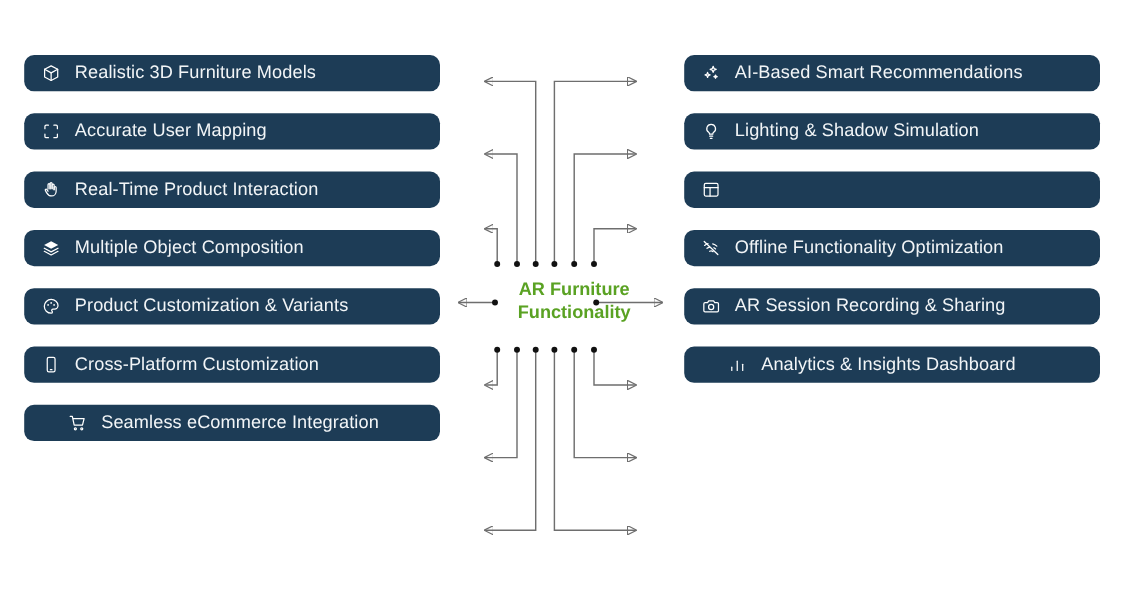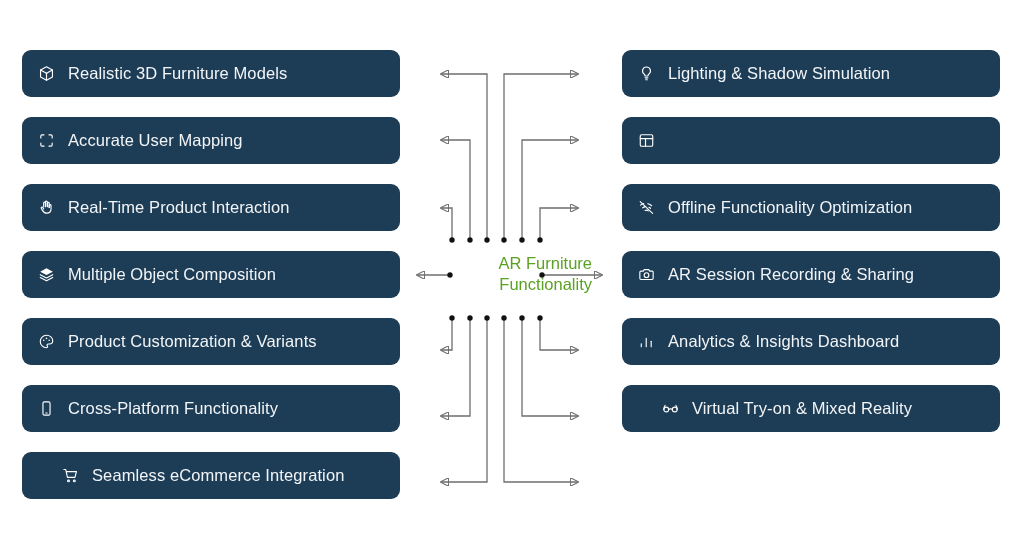--- a/index.html
+++ b/index.html
@@ -27,21 +27,21 @@
   .col {
     position: absolute;
     top: 50px;
     width: 378px;
   }
   .col-left  { left: 22px; }
   .col-right { left: 622px; }
 
   .feature-box {
     box-sizing: border-box;
-    height: 47px;
+    height: 33px;
     margin-bottom: 20px;
     background: #1d3c56;
     border-radius: 9px;
     display: flex;
     align-items: center;
     padding: 0 14px;
   }
   .feature-box:last-child { margin-bottom: 0; padding-left: 38px; }
 
   .feature-icon {
@@ -71,25 +71,25 @@
     letter-spacing: 0.1px;
     white-space: nowrap;
   }
 
   
   #center-label {
     position: absolute;
     left: 452px;
     top: 253px;
     width: 140px;
-    text-align: right;
+    text-align: center;
     color: #5aa223;
     font-size: 16.5px;
     line-height: 21px;
-    font-weight: 400;
+    font-weight: 700;
   }
   #center-label .ln { display: block; white-space: nowrap; }
 
   
   #connectors {
     position: absolute;
     left: 0; top: 0;
     width: 1024px;
     height: 550px;
     pointer-events: none;
@@ -166,37 +166,47 @@
       <span class="feature-label">Product Customization &amp; Variants</span>
     </div>
 
     <div class="feature-box">
       <span class="feature-icon">
         <svg viewBox="0 0 24 24">
             <rect x="7" y="2.6" width="10" height="18.8" rx="2.1"></rect>
             <path d="M11 18.4h2"></path>
           </svg>
       </span>
-      <span class="feature-label">Cross-Platform Functionality</span>
+      <span class="feature-label">Cross-Platform Customization</span>
     </div>
 
     <div class="feature-box">
       <span class="feature-icon">
         <svg viewBox="0 0 24 24">
             <circle cx="9.2" cy="19.6" r="1.3"></circle>
             <circle cx="17.4" cy="19.6" r="1.3"></circle>
             <path d="M2.6 3.6h2.7l2.4 11.1h10.6l2.1-8.2H6.2"></path>
           </svg>
       </span>
       <span class="feature-label">Seamless eCommerce Integration</span>
     </div>
   </div>
 
   <div class="col col-right">
 
+    <div class="feature-box">
+      <span class="feature-icon">
+        <svg viewBox="0 0 24 24">
+            <path d="M14.6 3.2 15.7 6l2.8 1.1-2.8 1.1-1.1 2.8-1.1-2.8L10.7 7.1 13.5 6Z"></path>
+            <path d="M7.4 11.1 8.3 13.4l2.3.9-2.3.9-.9 2.3-.9-2.3-2.3-.9 2.3-.9Z"></path>
+            <path d="M17.6 14.4l.6 1.5 1.5.6-1.5.6-.6 1.5-.6-1.5-1.5-.6 1.5-.6Z"></path>
+          </svg>
+      </span>
+      <span class="feature-label">AI-Based Smart Recommendations</span>
+    </div>
 
     <div class="feature-box">
       <span class="feature-icon">
         <svg viewBox="0 0 24 24">
             <path d="M12 2.8a5.6 5.6 0 0 0-3.2 10.2c.7.5 1.1 1.3 1.1 2.2v.3h4.2v-.3c0-.9.4-1.7 1.1-2.2A5.6 5.6 0 0 0 12 2.8Z"></path>
             <path d="M10.1 18.1h3.8"></path>
             <path d="M10.9 20.8h2.2"></path>
           </svg>
       </span>
       <span class="feature-label">Lighting &amp; Shadow Simulation</span>
@@ -240,32 +250,20 @@
       <span class="feature-icon">
         <svg viewBox="0 0 24 24">
             <path d="M4.6 19.4v-4.2"></path>
             <path d="M11.6 19.4V7.6"></path>
             <path d="M18.6 19.4v-7.8"></path>
           </svg>
       </span>
       <span class="feature-label">Analytics &amp; Insights Dashboard</span>
     </div>
 
-    <div class="feature-box">
-      <span class="feature-icon">
-        <svg viewBox="0 0 24 24">
-            <circle cx="6" cy="13.4" r="3.4"></circle>
-            <circle cx="18" cy="13.4" r="3.4"></circle>
-            <path d="M9.4 13.4c.8-1.1 4.4-1.1 5.2 0"></path>
-            <path d="M2.6 13.4c0-2.6.6-4.6 1.8-5.9"></path>
-            <path d="M21.4 13.4c0-2.6-.6-4.6-1.8-5.9"></path>
-          </svg>
-      </span>
-      <span class="feature-label">Virtual Try-on &amp; Mixed Reality</span>
-    </div>
   </div>
 
   <div id="center-label">
     <span class="ln">AR Furniture</span>
     <span class="ln">Functionality</span>
   </div>
 
   <svg id="connectors" viewBox="0 0 1024 550">
     <defs>
       <marker id="arrL" viewBox="0 0 10 10" refX="9" refY="5" markerWidth="6.5" markerHeight="6.5" orient="auto-start-reverse">

